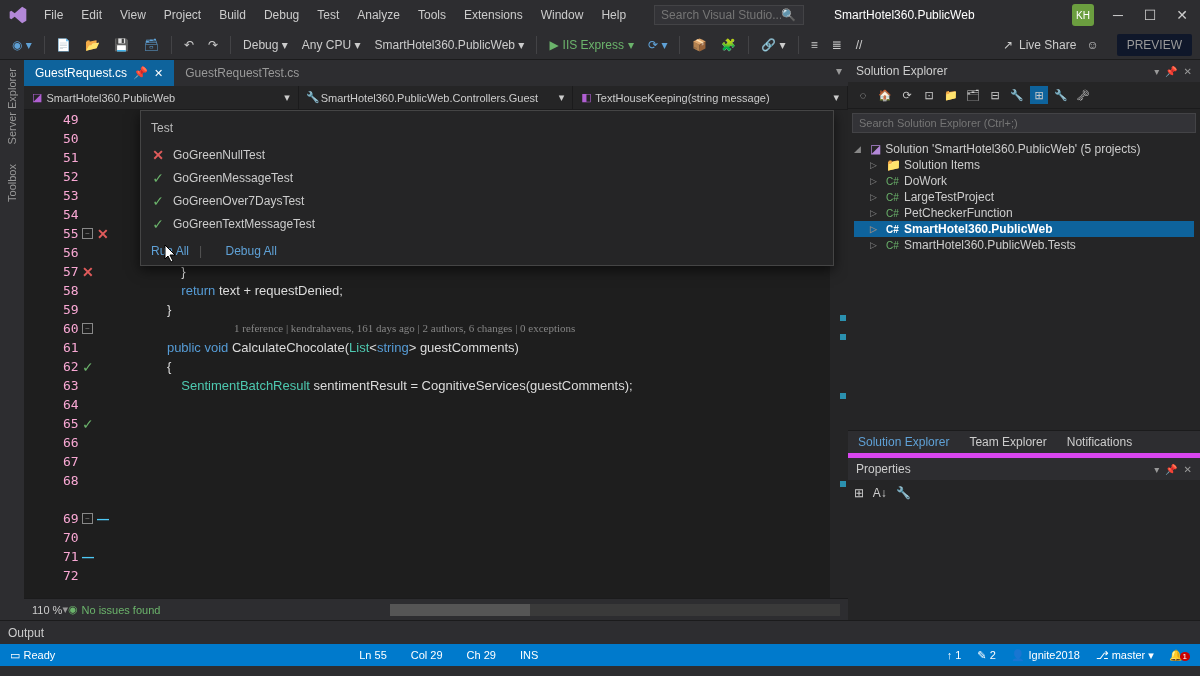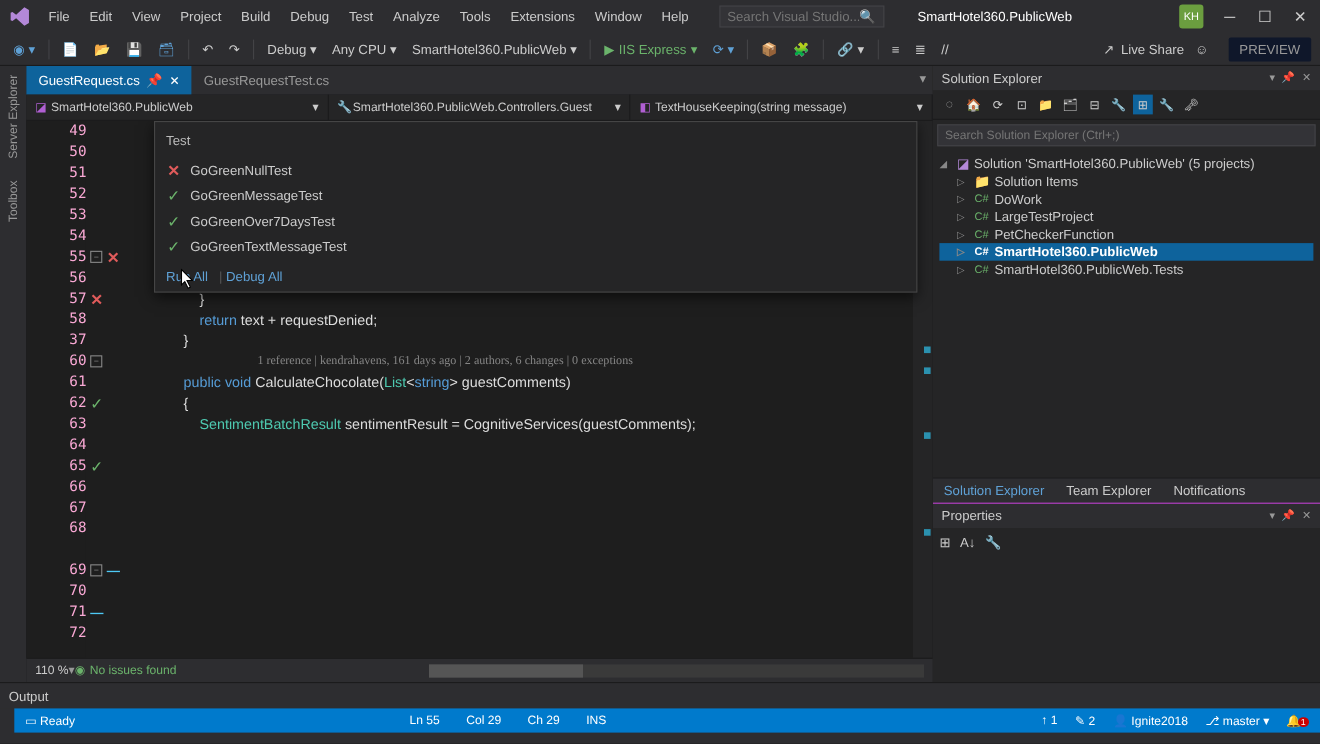--- a/index.html
+++ b/index.html
@@ -53,39 +53,39 @@
 .test-popup { position:absolute; left:2px; top:0; background:#252526; border:1px solid #454545; box-shadow:0 4px 12px rgba(0,0,0,.6); z-index:50; width:694px; padding:8px 10px 4px; }
 .test-popup .heading { color:#bbb; font-size:12px; margin-bottom:6px; }
 .test-popup .trow { display:flex; align-items:center; gap:8px; padding:2px 0; font-size:12px; color:#ccc; }
 .test-popup .trow .xmark { width:14px; text-align:center; }
 .test-popup .trow .check { width:14px; text-align:center; }
 .test-links { margin-top:6px; font-size:12px; }
 .test-links a { color:#5fa1d6; text-decoration:none; margin-right:10px; cursor:pointer; }
 .zoom-bar { height:22px; background:#2d2d30; border-top:1px solid #1b1b1c; display:flex; align-items:center; padding:0 8px; font-size:11px; }
 .zoom-bar .issues { color:#6bb36b; display:flex; align-items:center; gap:4px; }
 .output-bar { height:24px; background:#2d2d30; border-top:1px solid #1b1b1c; display:flex; align-items:center; padding:0 8px; font-size:12px; color:#ccc; }
-.statusbar { height:22px; background:#007acc; color:#fff; display:flex; align-items:center; padding:0 10px; font-size:11px; gap:24px;margin-left:13px; }
+.statusbar { height:22px; background:#007acc; color:#fff; display:flex; align-items:center; padding:0 10px; font-size:11px; gap:24px; }
 .statusbar .right { margin-left:auto; display:flex; gap:16px; align-items:center; }
 .solution-panel { width:352px; background:#252526; display:flex; flex-direction:column; }
 .panel-title { background:#2d2d30; padding:4px 8px; font-size:12px; display:flex; align-items:center; }
 .panel-title .title-icons { margin-left:auto; display:flex; gap:6px; font-size:10px; color:#999; }
 .panel-toolbar { display:flex; gap:4px; padding:4px 6px; border-bottom:1px solid #1b1b1c; }
 .panel-toolbar span { width:18px; height:18px; display:inline-flex; align-items:center; justify-content:center; color:#ccc; font-size:11px; cursor:pointer; }
 .panel-search { padding:4px; }
 .panel-search input { width:100%; background:#333337; border:1px solid #434346; color:#999; padding:3px 6px; font-size:11px; outline:none; }
 .tree { padding:4px 6px; font-size:12px; color:#ccc; }
 .tree-row { display:flex; align-items:center; gap:4px; padding:1px 0; cursor:pointer; }
 .tree-row .arrow { width:12px; color:#888; font-size:9px; }
 .tree-row .folder-icon { width:14px; color:#dcb67a; }
 .tree-row .cs-icon { width:14px; color:#6bb36b; font-size:10px; }
 .tree-row.selected { background:#0e639c; color:#fff; }
 .panel-tabs { display:flex; border-top:1px solid #1b1b1c; background:#2d2d30; margin-top:auto; }
 .panel-tabs span { padding:4px 10px; font-size:12px; cursor:pointer; }
 .panel-tabs span.active { color:#5fa1d6; }
-.props-panel { border-top:1px solid #d946ef; }
+.props-panel { border-top:5px solid #d946ef; }
 .props-body { height:140px; padding:6px; }
 .minimap { position:absolute; right:0; top:0; width:18px; height:100%; background:#252526; }
 .minimap .tick { position:absolute; right:2px; width:6px; height:6px; background:#2b91af; }
 .cursor-arrow { position:absolute; pointer-events:none; z-index:100; }
 </style>
 </head>
 <body>
 
 <div class="titlebar">
   <svg class="vs-logo" viewBox="0 0 24 24">
@@ -195,21 +195,21 @@
           <div class="ln">49</div>
           <div class="ln">50</div>
           <div class="ln">51</div>
           <div class="ln">52</div>
           <div class="ln">53</div>
           <div class="ln">54</div>
           <div class="ln">55</div>
           <div class="ln">56</div>
           <div class="ln">57</div>
           <div class="ln">58</div>
-          <div class="ln">37</div>
+          <div class="ln">59</div>
           <div class="ln">60</div>
           <div class="ln">61</div>
           <div class="ln">62</div>
           <div class="ln">63</div>
           <div class="ln">64</div>
           <div class="ln">65</div>
           <div class="ln">66</div>
           <div class="ln">67</div>
           <div class="ln">68</div>
           <div class="ln">&nbsp;</div>
@@ -276,21 +276,21 @@
           <div class="trow">
               <span class="check">✓</span>
               <span>GoGreenOver7DaysTest</span>
             </div>
           <div class="trow">
               <span class="check">✓</span>
               <span>GoGreenTextMessageTest</span>
             </div>
           <div class="test-links">
             <a>Run All</a><span style="color:#555">|</span>
-            <a style="margin-left:0">Debug All</a>
+            <a style="margin-left:20px">Debug All</a>
           </div>
         </div>
         <svg class="cursor-arrow" style="left:26px;top:134px" width="14" height="20" viewBox="0 0 14 20">
             <path fill="#fff" stroke="#000" stroke-width="1" d="M1 1 L1 15 L4 12 L7 18 L9 17 L6 11 L11 11 Z"></path>
           </svg>
       <div class="code-line"><span class="ident"></span></div>
           <div class="code-line"><span class="ident"></span></div>
           <div class="code-line"><span class="ident"></span></div>
           <div class="code-line"><span class="ident"></span></div>
           <div class="code-line"><span class="ident"></span></div>

